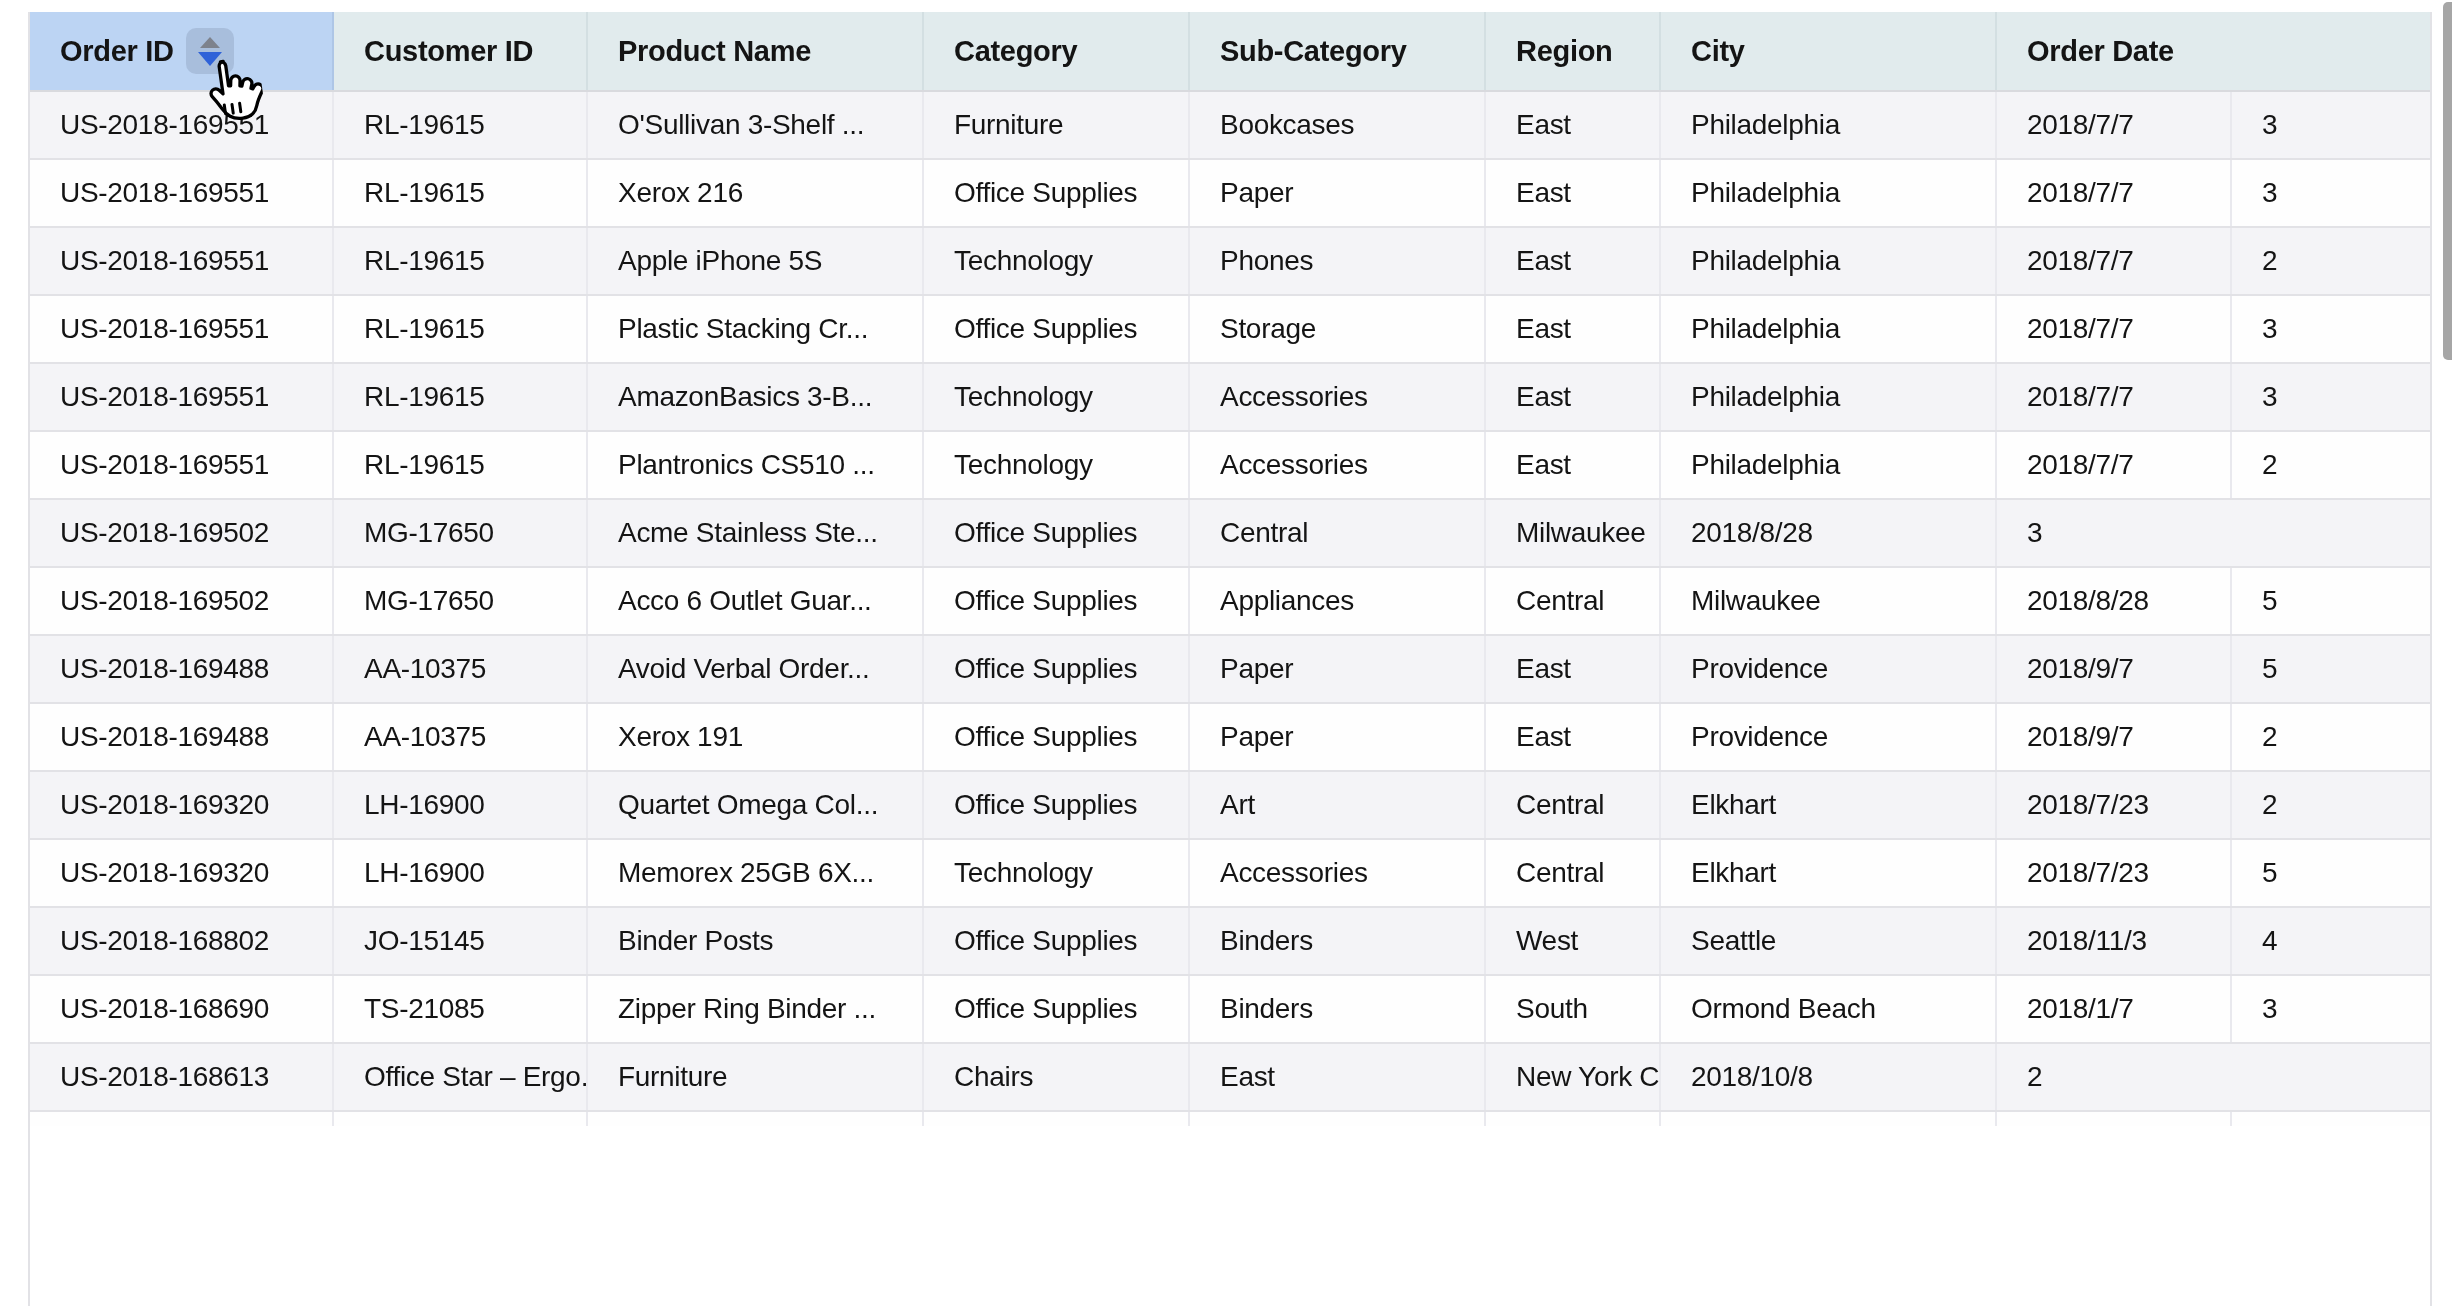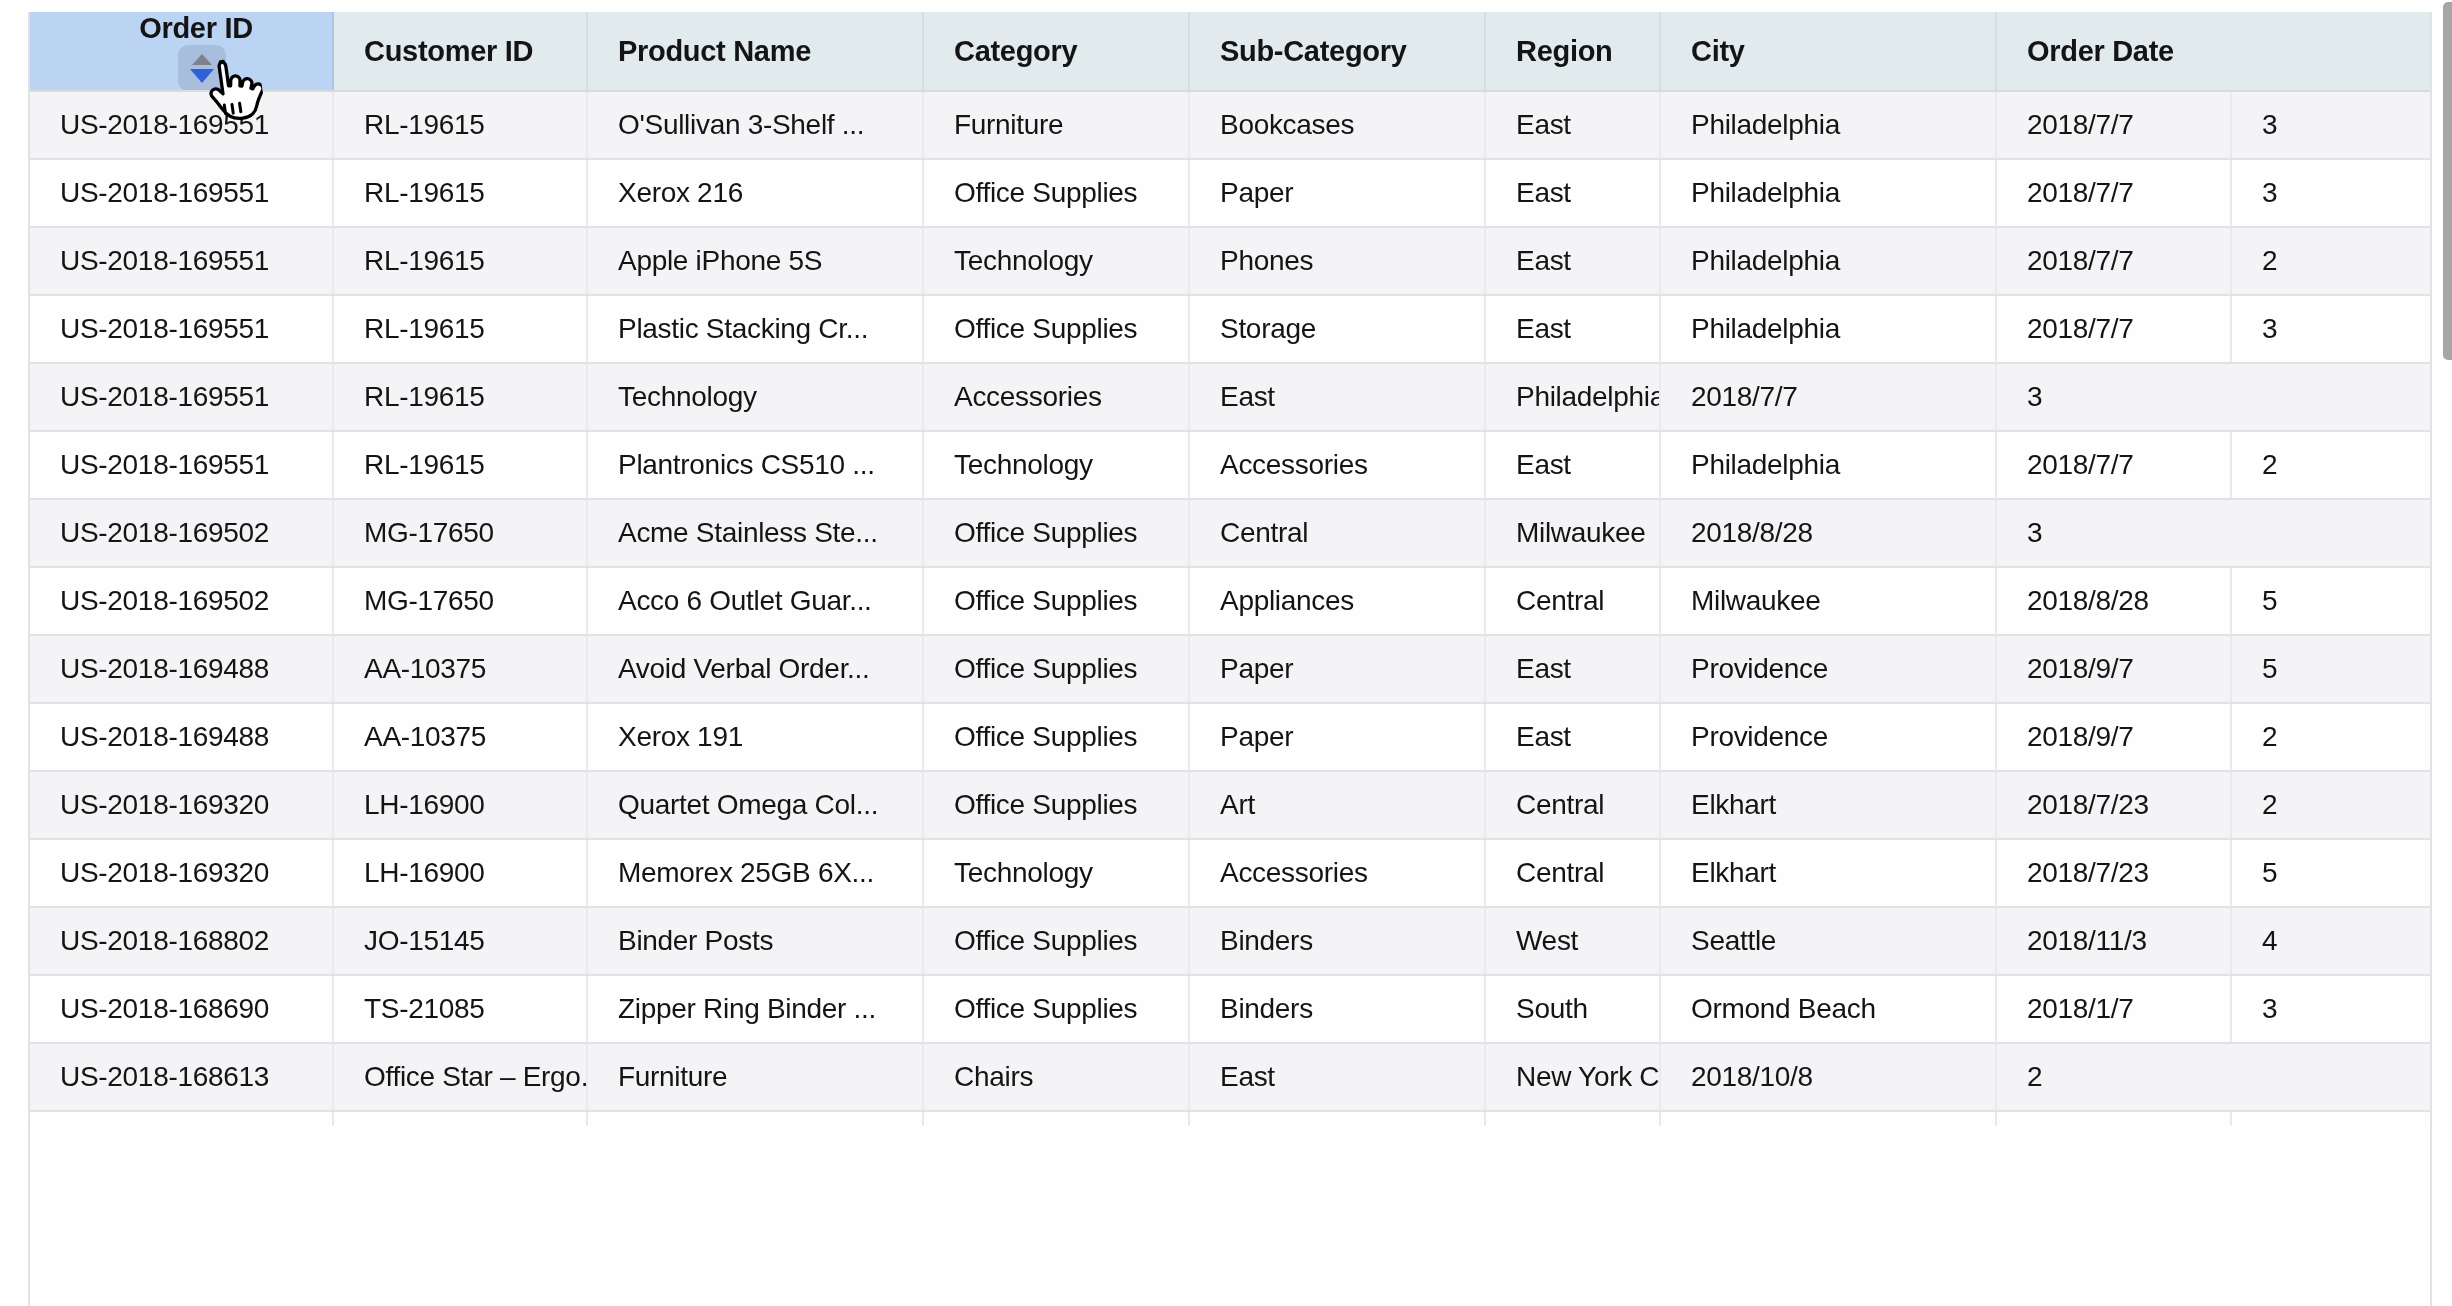--- a/index.html
+++ b/index.html
@@ -32,21 +32,21 @@
     display:grid;grid-template-columns:var(--cols);
     height:80px;background:var(--header-bg);
     border-bottom:2px solid #d9dade;
   }
   .th{
     display:flex;align-items:center;padding-left:30px;
     font-size:29px;font-weight:bold;letter-spacing:-0.3px;
     border-right:2px solid #d3dfe2;position:relative;white-space:nowrap;overflow:hidden;
   }
   .th:last-child{border-right:none;}
-  .th.selected{background:var(--selected-header-bg);border-right-color:#aec6e6;flex-direction:column;}
+  .th.selected{background:var(--selected-header-bg);border-right-color:#aec6e6;}
   .sort-btn{
     display:inline-flex;flex-direction:column;align-items:center;justify-content:center;
     width:48px;height:46px;margin-left:12px;border-radius:10px;
     background:rgba(100,115,140,0.22);flex:none;
   }
   .tri{width:0;height:0;display:block;}
   .tri.up{
     border-left:10px solid transparent;border-right:10px solid transparent;
     border-bottom:11px solid var(--sort-inactive-arrow);
   }
@@ -161,20 +161,21 @@
           <div class="td">Office Supplies</div>
           <div class="td">Storage</div>
           <div class="td">East</div>
           <div class="td">Philadelphia</div>
           <div class="td">2018/7/7</div>
           <div class="td">3</div>
         </div>
         <div class="tr odd">
           <div class="td">US-2018-169551</div>
           <div class="td">RL-19615</div>
+          <div class="td">AmazonBasics 3-B...</div>
           <div class="td">Technology</div>
           <div class="td">Accessories</div>
           <div class="td">East</div>
           <div class="td">Philadelphia</div>
           <div class="td">2018/7/7</div>
           <div class="td">3</div>
         </div>
         <div class="tr even">
           <div class="td">US-2018-169551</div>
           <div class="td">RL-19615</div>

